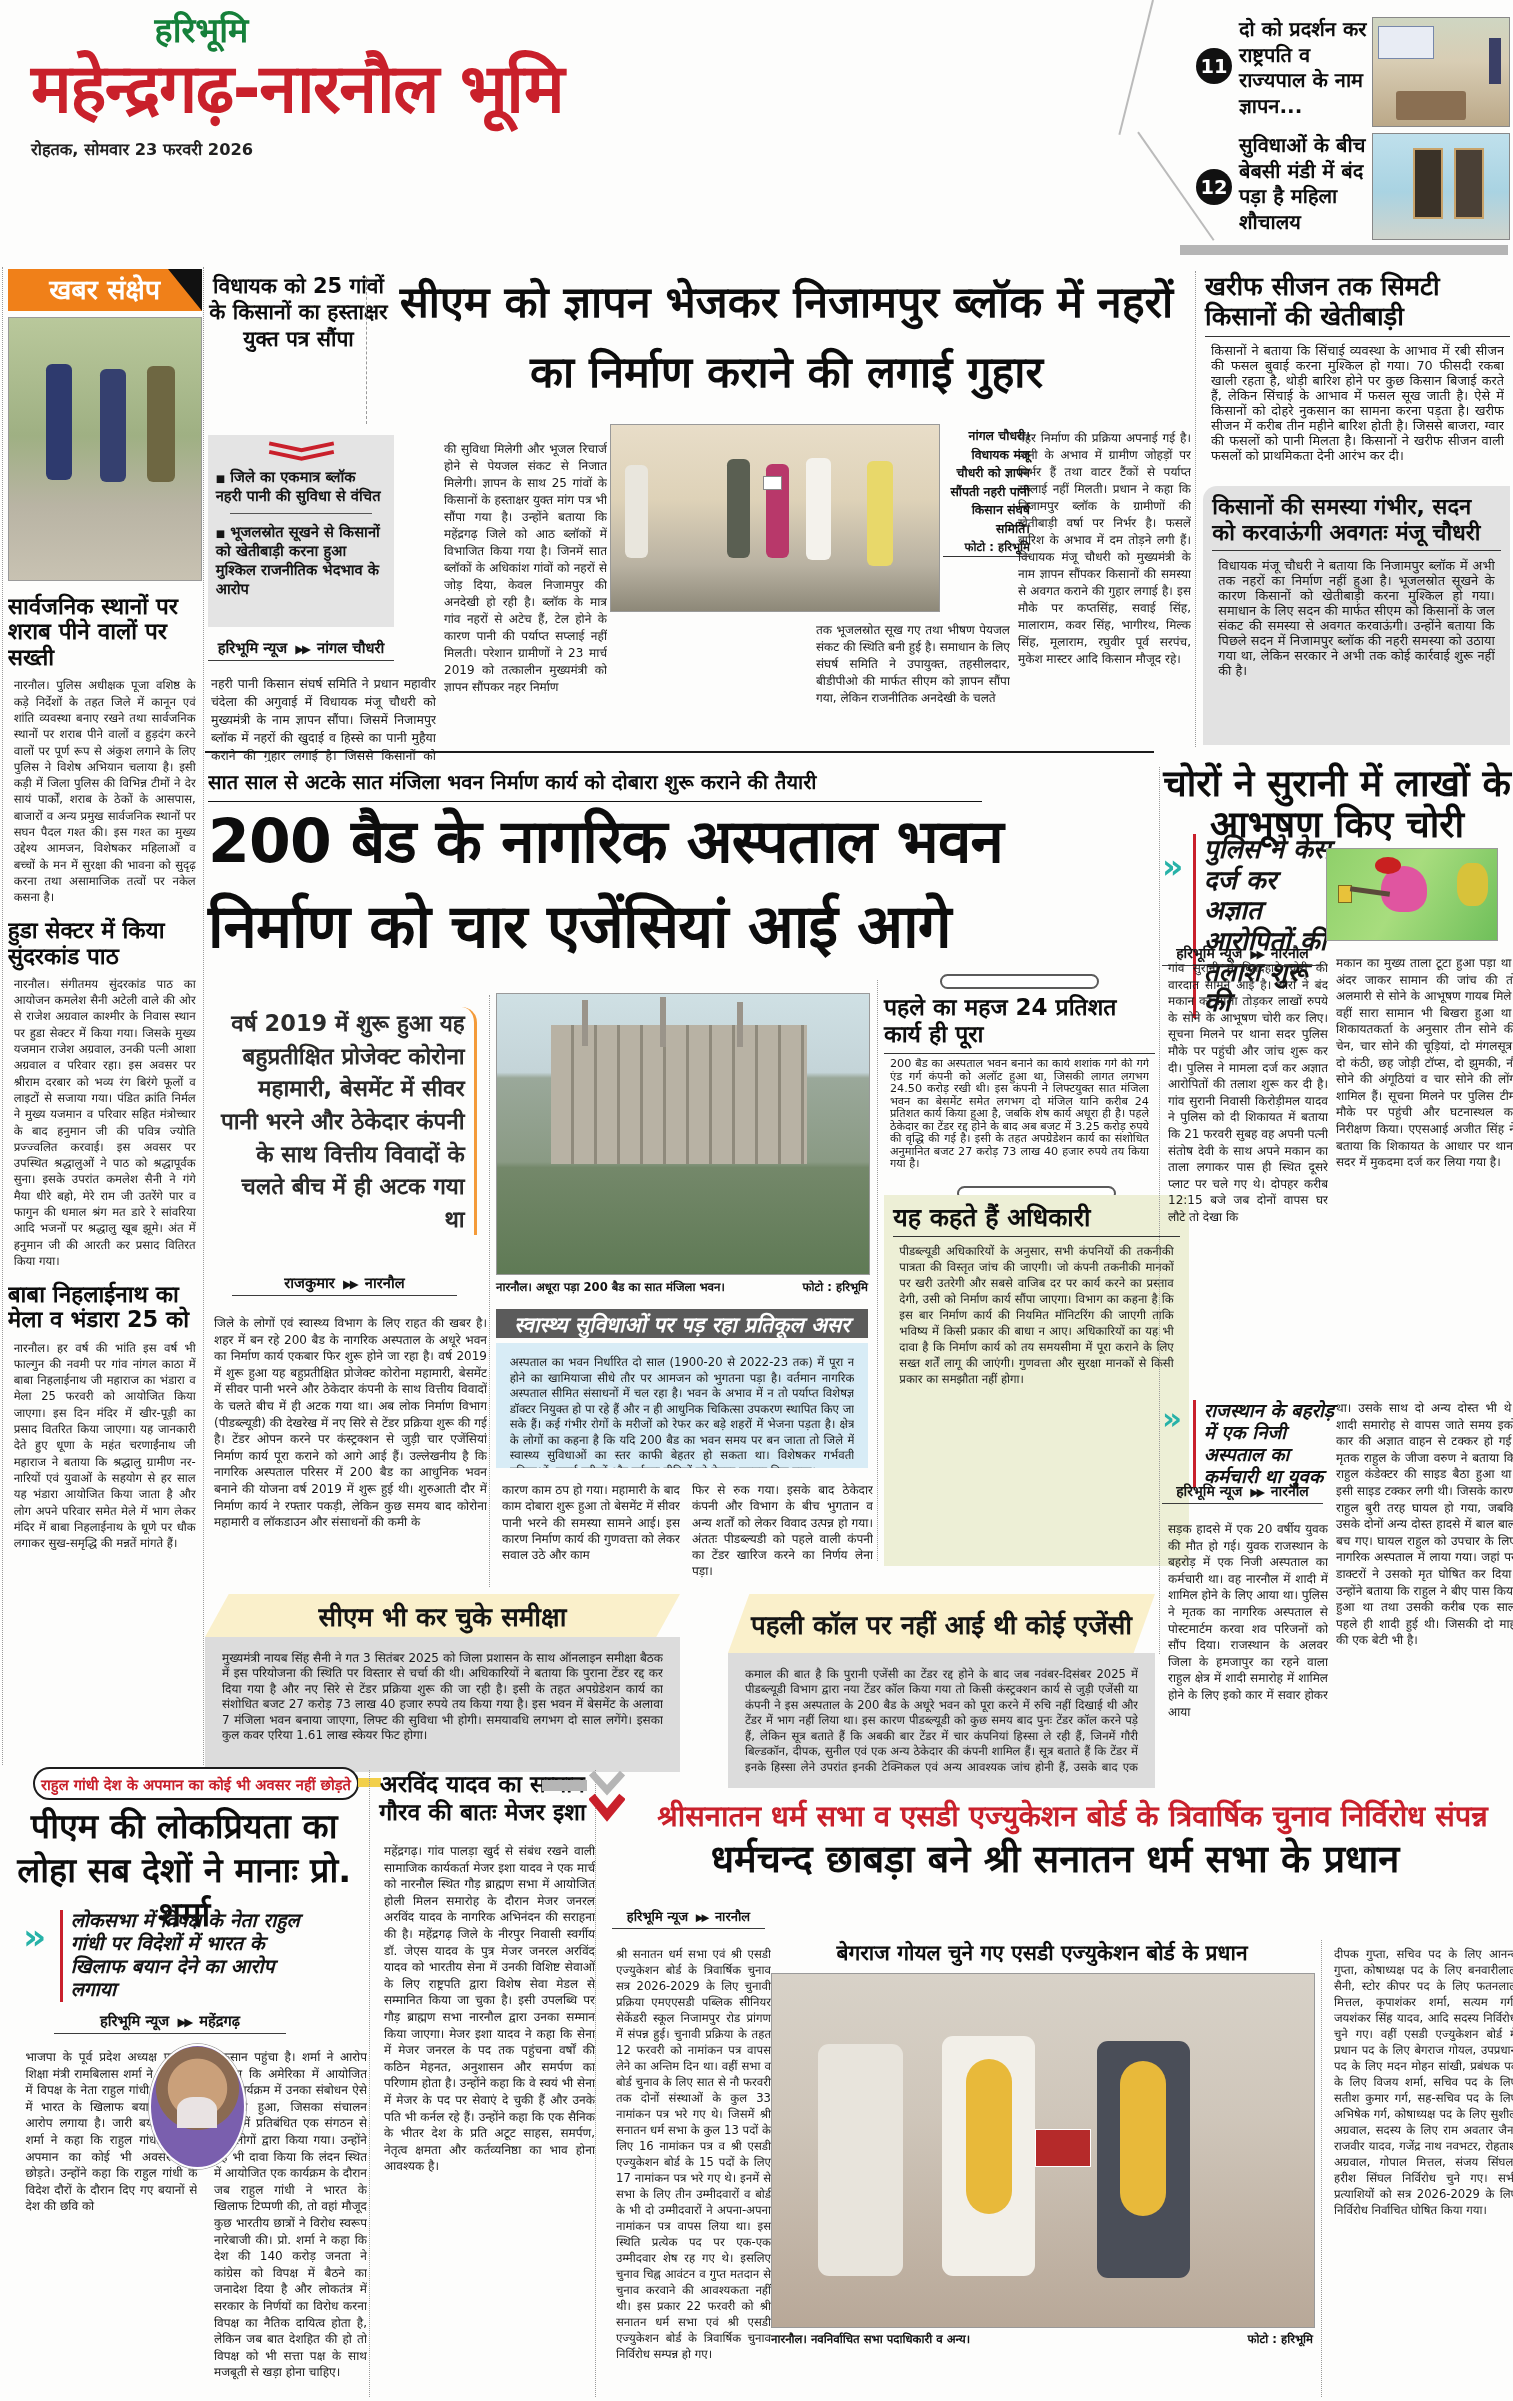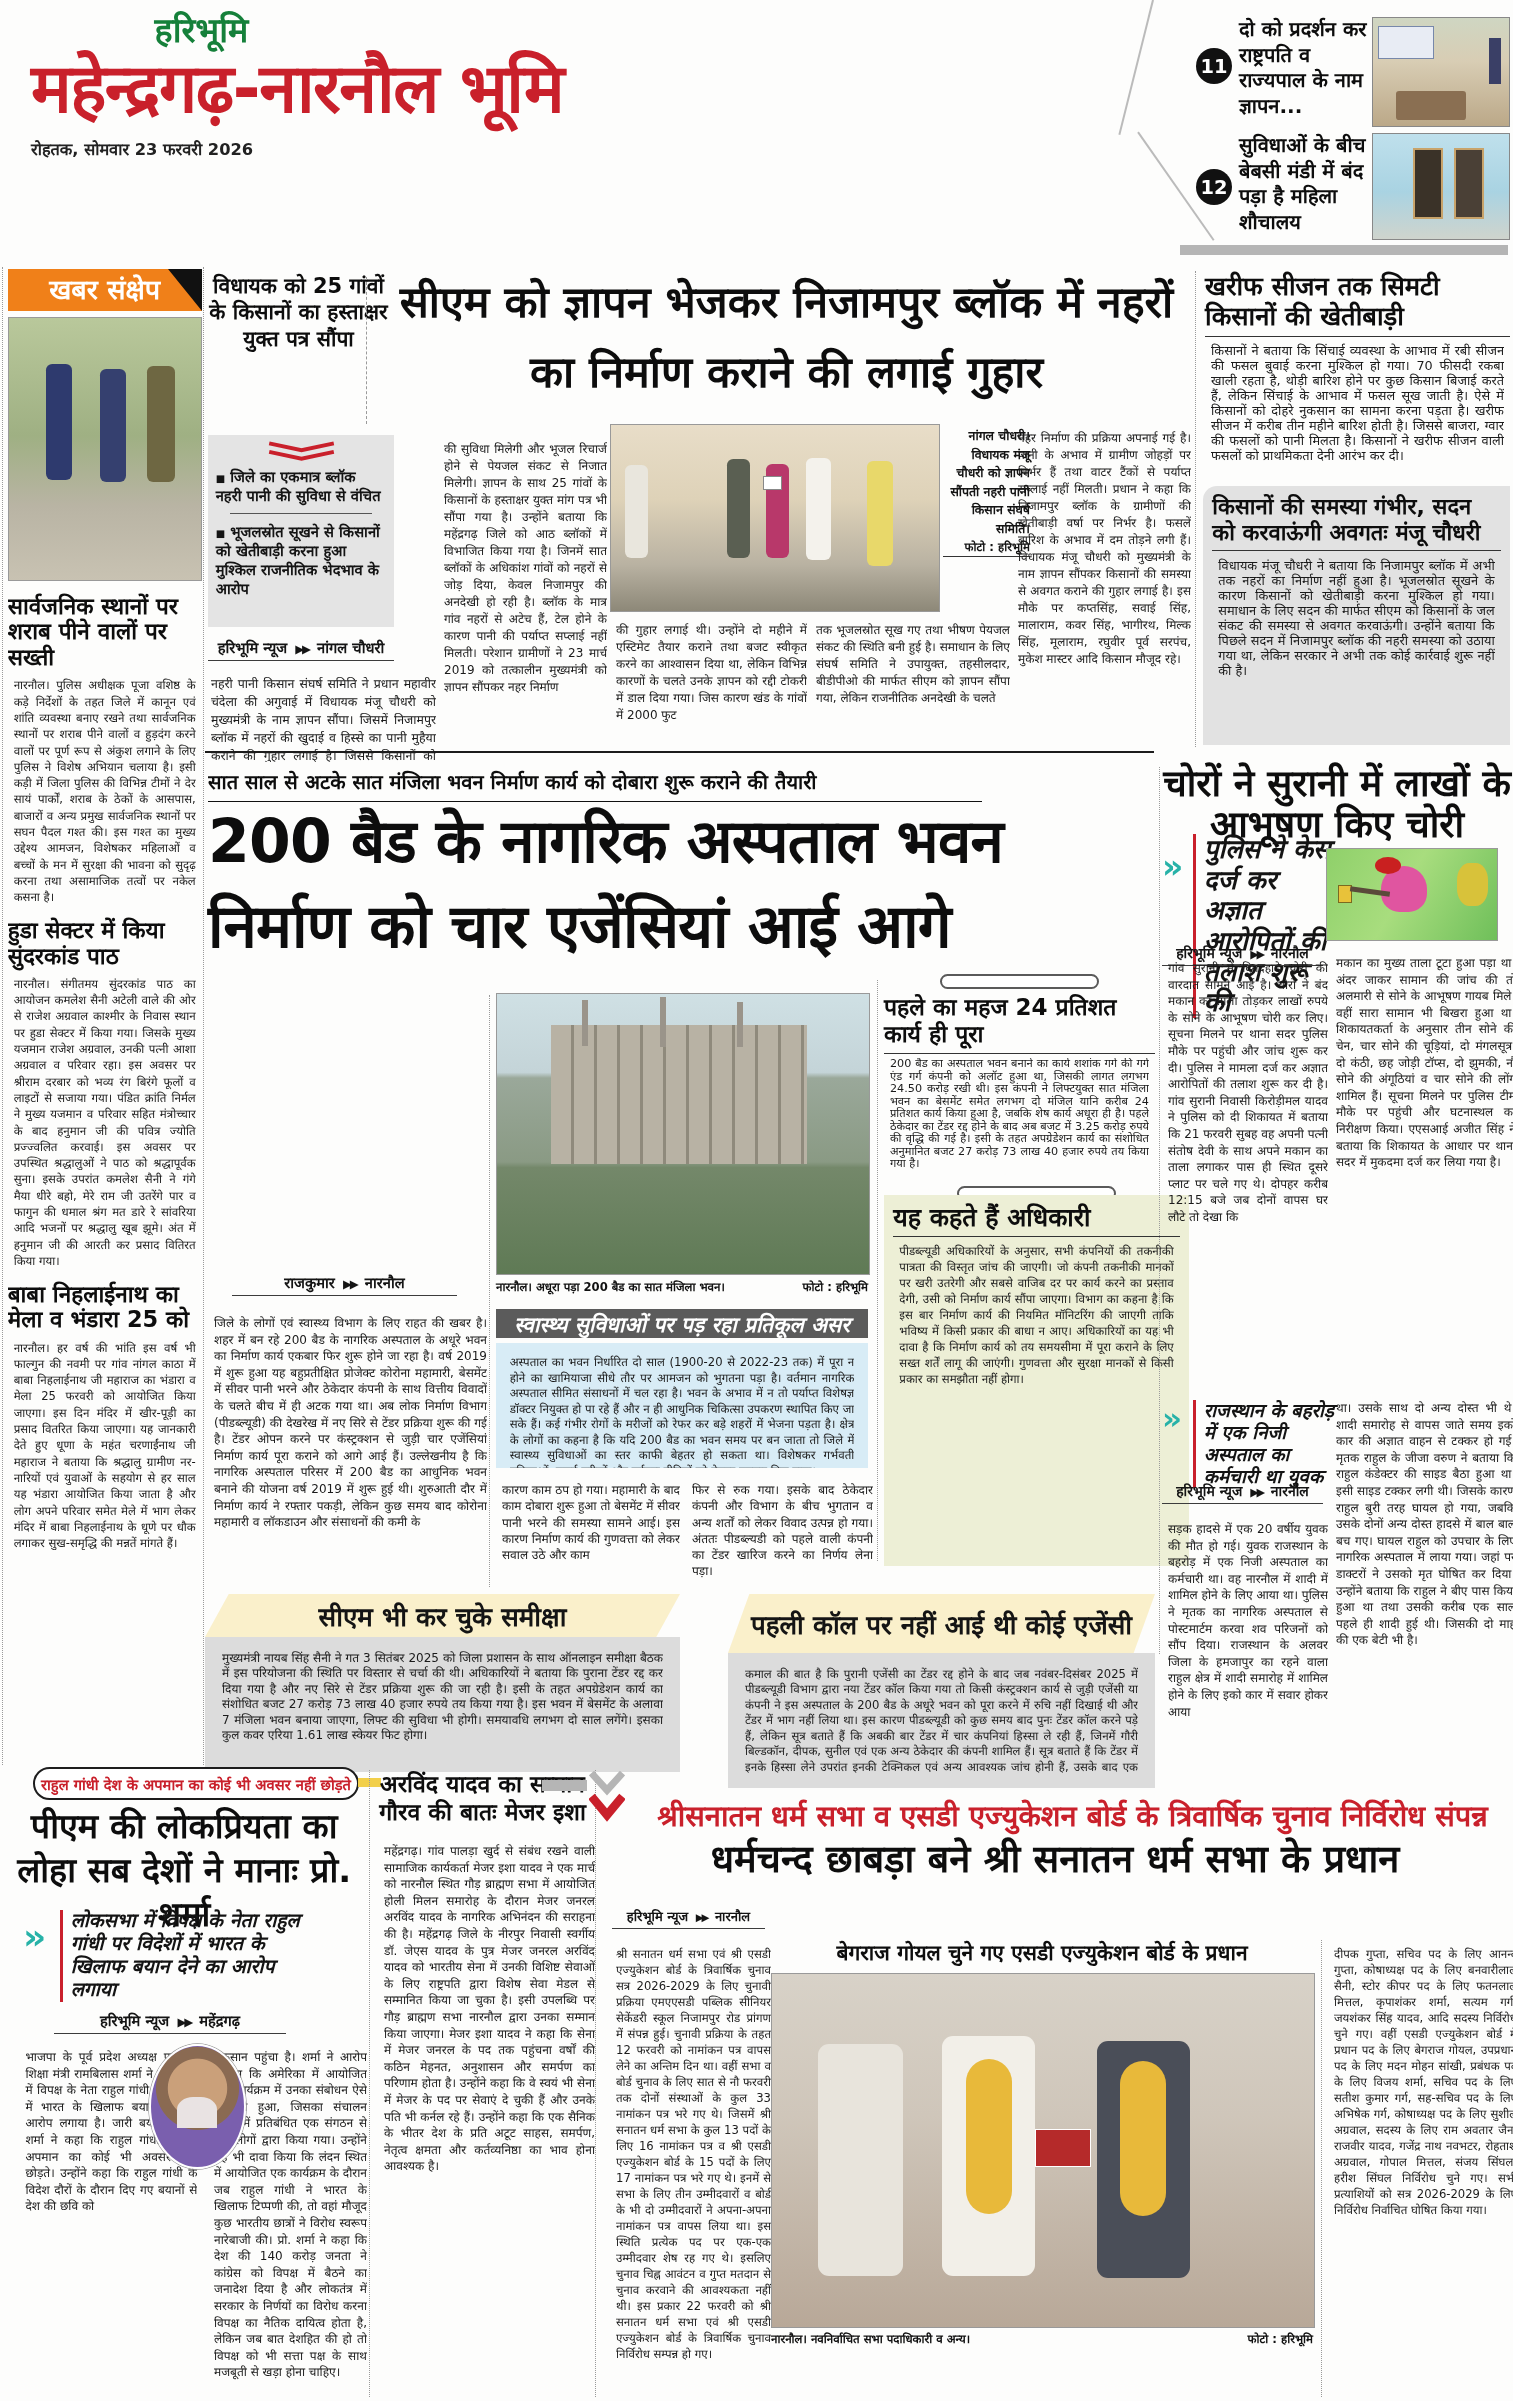--- a/index.html
+++ b/index.html
@@ -144,21 +144,20 @@
     <div style="position:absolute;left:116px;top:34px;width:23px;height:99px;background:#5a5f52;border-radius:6.2px;"></div>
     <div style="position:absolute;left:155px;top:39px;width:23px;height:94px;background:#b8386a;border-radius:6.2px;"></div>
     <div style="position:absolute;left:195px;top:33px;width:25px;height:102px;background:#f4f2ec;border-radius:6.2px;"></div>
     <div style="position:absolute;left:256px;top:36px;width:26px;height:105px;background:#e8d86a;border-radius:6.2px;"></div>
     <div style="position:absolute;left:152px;top:51px;width:17px;height:12.4px;background:#fff;border:0.8px solid #888;"></div>
   </div>
   <div class="abs" style="left:943px;top:427px;width:87px;height:183px;">
     <div class="capb" style="font-size:12.4px;text-align:right;line-height:1.5;">नांगल चौधरी। विधायक मंजू चौधरी को ज्ञापन सौंपती नहरी पानी किसान संघर्ष समिति।</div>
     <div class="capb" style="font-size:11.6px;text-align:right;border-bottom:1.5px solid #333;padding-bottom:2.3px;">फोटो : हरिभूमि</div>
   </div>
-  <p class="bt abs" style="left:610px;top:616px;width:191px;height:139px;font-size:12px;line-height:17px;">की गुहार लगाई थी। उन्होंने दो महीने में एस्टिमेट तैयार कराने तथा बजट स्वीकृत करने का आश्वासन दिया था, लेकिन विभिन्न कारणों के चलते उनके ज्ञापन को रद्दी टोकरी में डाल दिया गया। जिस कारण खंड के गांवों में 2000 फुट</p>
   <p class="bt abs" style="left:810px;top:616px;width:194px;height:139px;font-size:12px;line-height:17px;">तक भूजलस्रोत सूख गए तथा भीषण पेयजल संकट की स्थिति बनी हुई है। समाधान के लिए संघर्ष समिति ने उपायुक्त, तहसीलदार, बीडीपीओ की मार्फत सीएम को ज्ञापन सौंपा गया, लेकिन राजनीतिक अनदेखी के चलते</p>
   <p class="bt abs" style="left:1012px;top:424px;width:173px;height:331px;font-size:12px;line-height:17px;">नहर निर्माण की प्रक्रिया अपनाई गई है। पानी के अभाव में ग्रामीण जोहड़ों पर निर्भर हैं तथा वाटर टैंकों से पर्याप्त सप्लाई नहीं मिलती। प्रधान ने कहा कि निजामपुर ब्लॉक के ग्रामीणों की खेतीबाड़ी वर्षा पर निर्भर है। फसलें बारिश के अभाव में दम तोड़ने लगी हैं। विधायक मंजू चौधरी को मुख्यमंत्री के नाम ज्ञापन सौंपकर किसानों की समस्या से अवगत कराने की गुहार लगाई है। इस मौके पर कप्तसिंह, सवाई सिंह, मालाराम, कवर सिंह, भागीरथ, मिल्क सिंह, मूलाराम, रघुवीर पूर्व सरपंच, मुकेश मास्टर आदि किसान मौजूद रहे।</p>
 
   <div class="abs hrule" style="left:205px;top:751px;width:949px;height:2.3px;"></div>
   <div class="abs vdot" style="left:1195px;top:271px;height:476px;"></div>
 
   <div class="abs" style="left:1205px;top:271px;width:305px;">
     <div class="hl" style="font-size:25.6px;line-height:1.18;border-bottom:1.5px solid #333;padding-bottom:4.6px;">
       <span>खरीफ सीजन तक सिमटी किसानों की खेतीबाड़ी</span>
     </div>
@@ -171,20 +170,23 @@
     <p class="bt" style="margin-top:6.2px;font-size:12.8px;line-height:15px;height:178px;">विधायक मंजू चौधरी ने बताया कि निजामपुर ब्लॉक में अभी तक नहरों का निर्माण नहीं हुआ है। भूजलस्रोत सूखने के कारण किसानों को खेतीबाड़ी करना मुश्किल हो गया। समाधान के लिए सदन की मार्फत सीएम को किसानों के जल संकट की समस्या से अवगत करवाऊंगी। उन्होंने बताया कि पिछले सदन में निजामपुर ब्लॉक की नहरी समस्या को उठाया गया था, लेकिन सरकार ने अभी तक कोई कार्रवाई शुरू नहीं की है।</p>
   </div>
 
   <div class="abs hl" style="left:208px;top:768px;width:774px;font-size:20px;border-bottom:1.5px solid #111;padding-bottom:6.2px;white-space:nowrap;overflow:hidden;">
     <span>सात साल से अटके सात मंजिला भवन निर्माण कार्य को दोबारा शुरू कराने की तैयारी</span>
   </div>
   <div class="abs hl" style="left:208px;top:799px;width:949px;font-size:60px;line-height:1.42;letter-spacing:-0.8px;">
     <span>200 बैड के नागरिक अस्पताल भवन निर्माण को चार एजेंसियां आई आगे</span>
   </div>
 
+  <div class="abs" style="left:218px;top:1007px;width:259px;border-right:3.1px solid #f49b3a;border-top-right-radius:15.5px;padding-right:9.3px;box-sizing:border-box;">
+    <div class="hl" style="font-size:22.5px;line-height:1.45;text-align:right;color:#2b2b2b;">वर्ष 2019 में शुरू हुआ यह बहुप्रतीक्षित प्रोजेक्ट कोरोना महामारी, बेसमेंट में सीवर पानी भरने और ठेकेदार कंपनी के साथ वित्तीय विवादों के चलते बीच में ही अटक गया था</div>
+  </div>
   <div class="abs byl" style="left:232px;top:1272px;width:225px;font-size:14.7px;">
     <span>राजकुमार</span>
     <span class="chev">▶▶</span>
     <span class="bloc">नारनौल</span>
   </div>
   <p class="bt abs" style="left:208px;top:1309px;width:273px;height:279px;font-size:12px;line-height:16.6px;">जिले के लोगों एवं स्वास्थ्य विभाग के लिए राहत की खबर है। शहर में बन रहे 200 बैड के नागरिक अस्पताल के अधूरे भवन का निर्माण कार्य एकबार फिर शुरू होने जा रहा है। वर्ष 2019 में शुरू हुआ यह बहुप्रतीक्षित प्रोजेक्ट कोरोना महामारी, बेसमेंट में सीवर पानी भरने और ठेकेदार कंपनी के साथ वित्तीय विवादों के चलते बीच में ही अटक गया था। अब लोक निर्माण विभाग (पीडब्ल्यूडी) की देखरेख में नए सिरे से टेंडर प्रक्रिया शुरू की गई है। टेंडर ओपन करने पर कंस्ट्रक्शन से जुड़ी चार एजेंसियां निर्माण कार्य पूरा कराने को आगे आई हैं। उल्लेखनीय है कि नागरिक अस्पताल परिसर में 200 बैड का आधुनिक भवन बनाने की योजना वर्ष 2019 में शुरू हुई थी। शुरुआती दौर में निर्माण कार्य ने रफ्तार पकड़ी, लेकिन कुछ समय बाद कोरोना महामारी व लॉकडाउन और संसाधनों की कमी के</p>
 
   <div class="abs vdot" style="left:489px;top:995px;height:592px;"></div>
 
   <div class="abs ph" style="left:496px;top:993px;width:372px;height:280px;border:0.8px solid #999;position:absolute;

